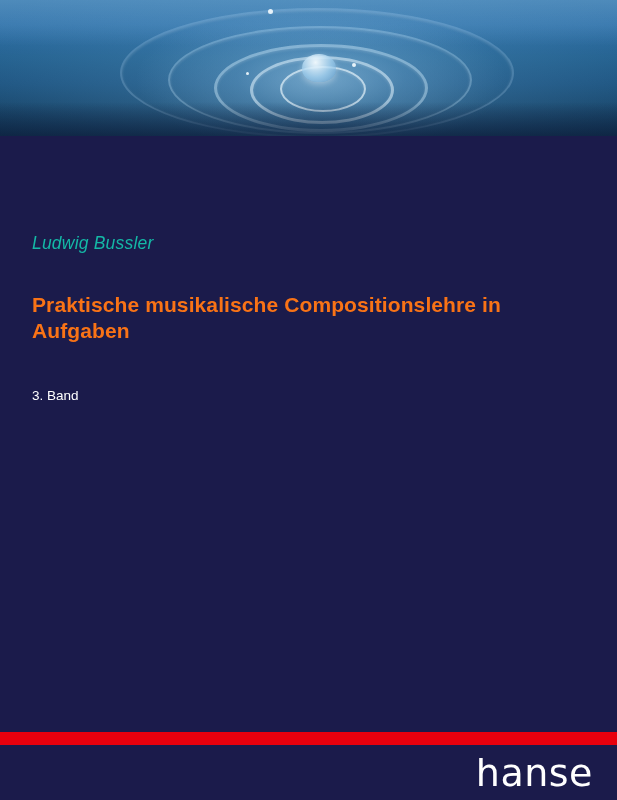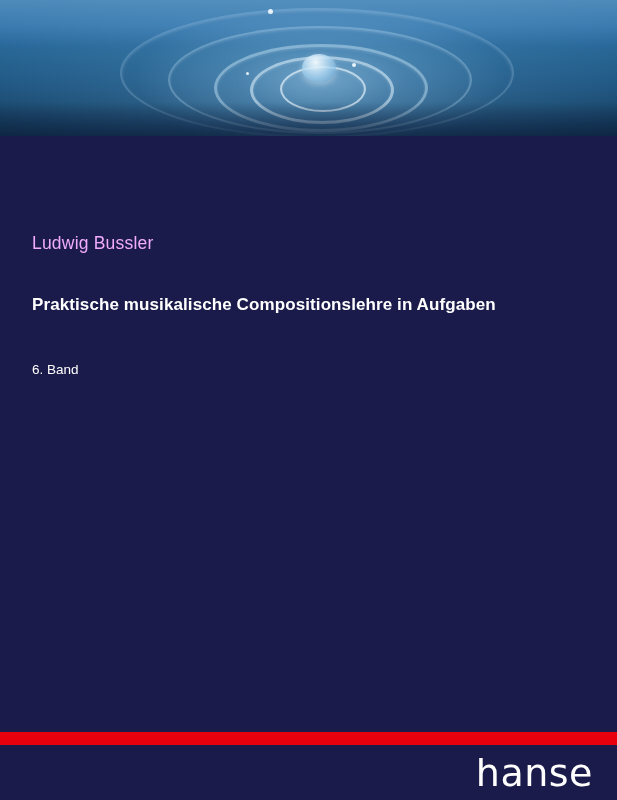--- a/index.html
+++ b/index.html
@@ -73,29 +73,30 @@
   }
 
   
   .text-block {
     position: absolute;
     left: 32px;
     top: 232px;
     width: 540px;
   }
   .author {
-    color: #f0abfc;
+    color: #14b8a6;
     font-size: 17.5px;
     line-height: 22px;
     margin: 0 0 38px 0;
     letter-spacing: 0.2px;
+    font-style: italic;
   }
   .title {
-    color: #ffffff;
-    font-size: 17px;
+    color: #f97316;
+    font-size: 21px;
     line-height: 26px;
     margin: 0 0 42px 0;
     letter-spacing: 0.1px;
   }
   .subtitle {
     color: #ffffff;
     font-size: 13.5px;
     line-height: 20px;
     margin: 0;
   }
@@ -145,21 +146,21 @@
     <div class="drop"></div>
     <div class="speck" style="left:268px; top:9px;"></div>
     <div class="speck" style="left:352px; top:63px; width:4px; height:4px;"></div>
     <div class="speck" style="left:246px; top:72px; width:3px; height:3px;"></div>
     <div class="bottom-shade"></div>
   </div>
 
   <div class="text-block">
     <p class="author">Ludwig Bussler</p>
     <h1 class="title">Praktische musikalische Compositionslehre in Aufgaben</h1>
-    <p class="subtitle">6. Band</p>
+    <p class="subtitle">3. Band</p>
   </div>
 
   <div class="red-bar"></div>
   <div class="footer">
     <div class="logo">hanse</div>
   </div>
 
 </div>
 
 </body></html>

